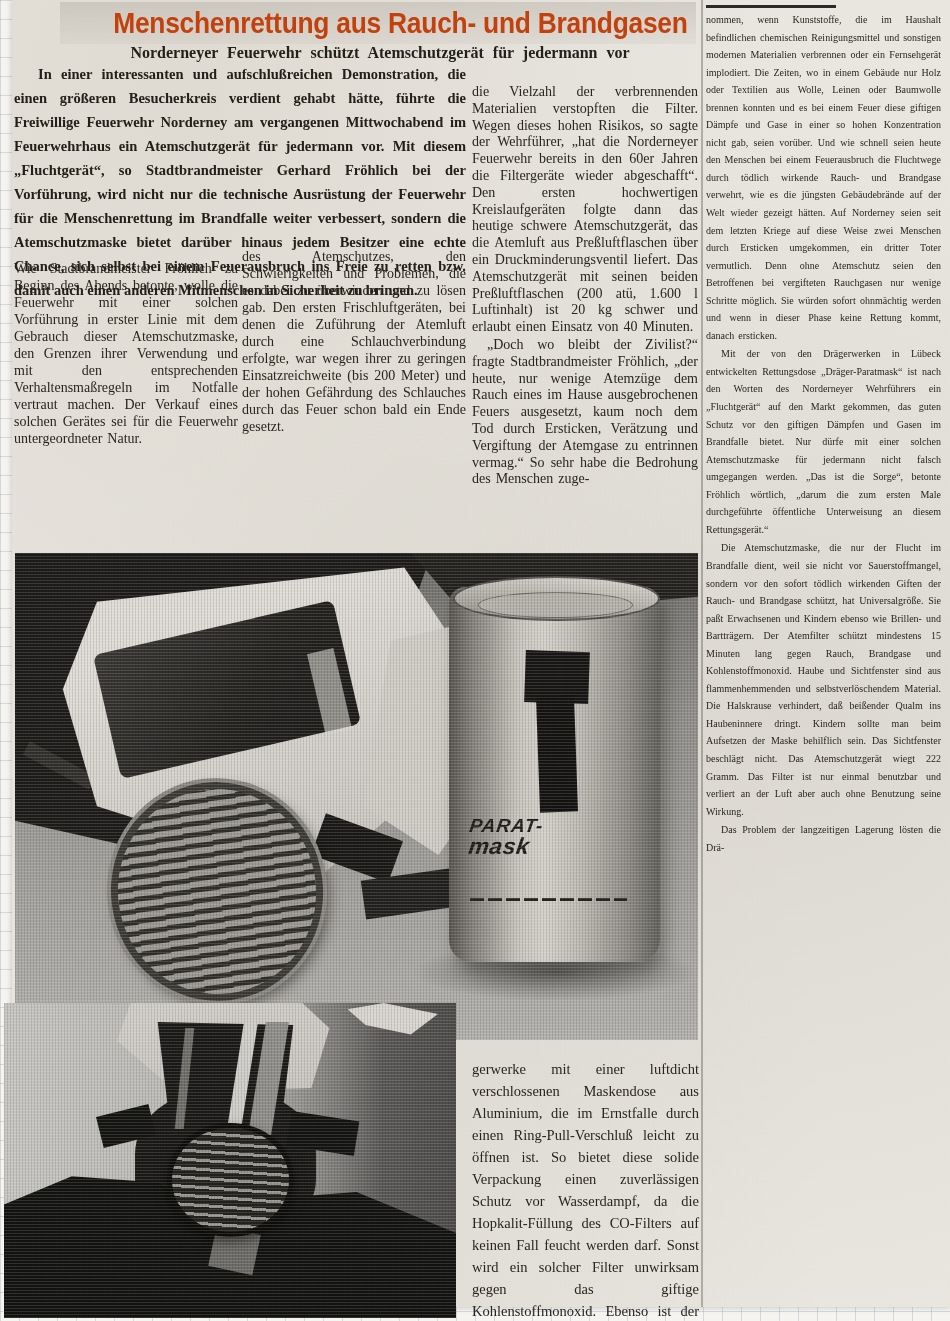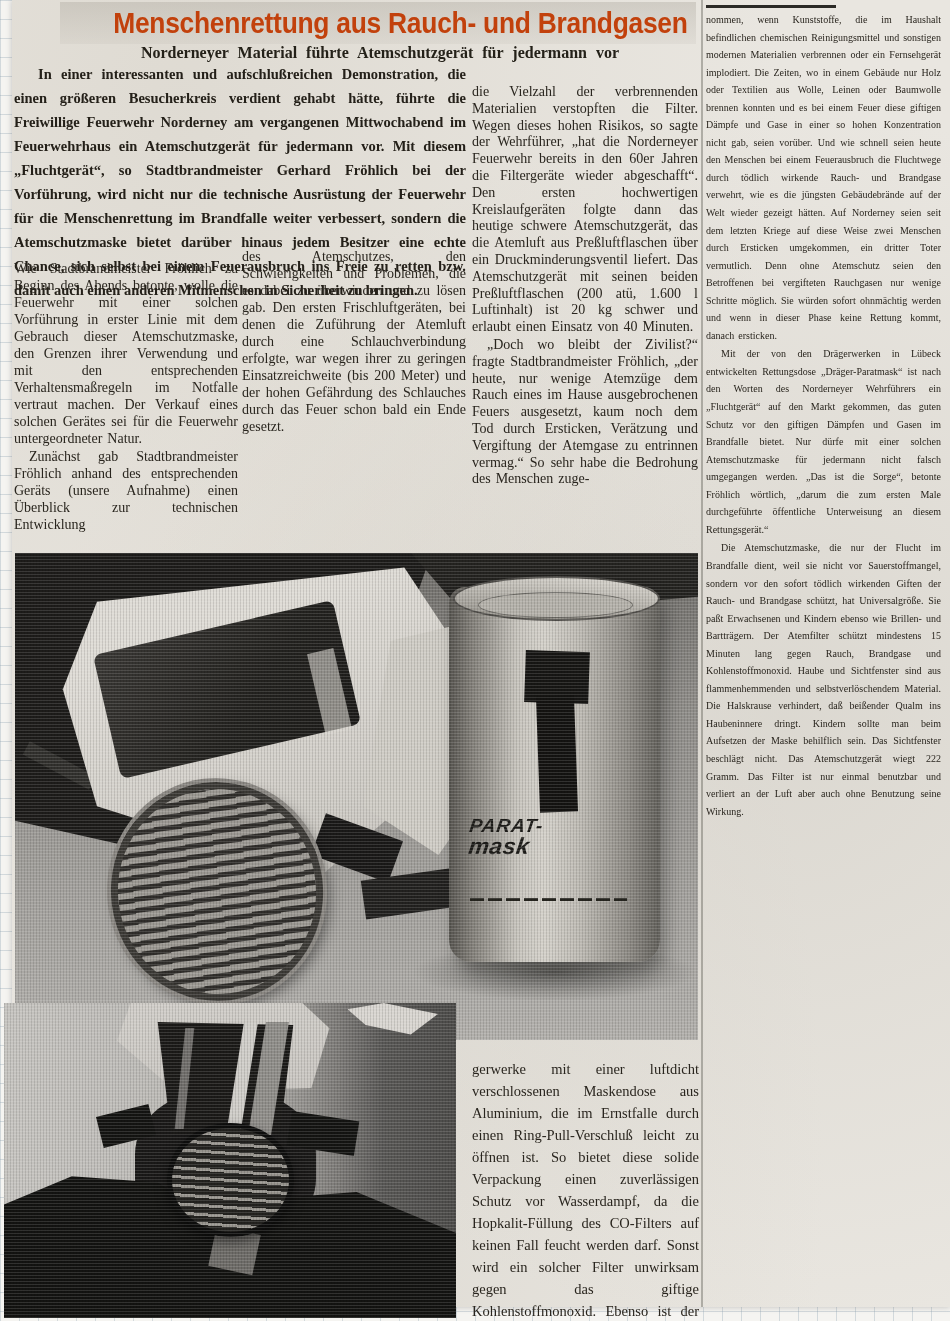--- a/index.html
+++ b/index.html
@@ -120,44 +120,44 @@
 </style>
 </head>
 <body>
 
 <div class="paper"></div>
 <div class="seam"></div>
 <div class="cutline"></div>
 
 <div class="headline-zone"></div>
 <div class="headline"><span>Menschenrettung aus Rauch- und Brandgasen</span></div>
-<div class="subhead">Norderneyer Material führte Atemschutzgerät für jedermann vor</div>
+<div class="subhead">Norderneyer Feuerwehr schützt Atemschutzgerät für jedermann vor</div>
 
 <div class="lead">
   <p>In einer interessanten und aufschlußreichen Demonstration, die einen größeren Besucherkreis verdient gehabt hätte, führte die Freiwillige Feuerwehr Norderney am vergangenen Mittwochabend im Feuerwehrhaus ein Atemschutzgerät für jedermann vor. Mit diesem „Fluchtgerät“, so Stadtbrandmeister Gerhard Fröhlich bei der Vorführung, wird nicht nur die technische Ausrüstung der Feuerwehr für die Menschenrettung im Brandfalle weiter verbessert, sondern die Atemschutzmaske bietet darüber hinaus jedem Besitzer eine echte Chance, sich selbst bei einem Feuerausbruch ins Freie zu retten bzw. damit auch einen anderen Mitmenschen in Sicherheit zu bringen.</p>
 </div>
 
 <div class="col col1">
   <p>Wie Stadtbrandmeister Fröhlich zu Beginn des Abends betonte, wolle die Feuerwehr mit einer solchen Vorführung in erster Linie mit dem Gebrauch dieser Atemschutzmaske, den Grenzen ihrer Verwendung und mit den entsprechenden Verhaltensmaßregeln im Notfalle vertraut machen. Der Verkauf eines solchen Gerätes sei für die Feuerwehr untergeordneter Natur.</p>
-  <p>Zunächst gab Stadtbrandmeister Fröhlich anhand des entsprechenden Geräts (unsere Aufnahme) einen Überblick zur technischen Entwicklung</p>
 </div>
 
 <div class="col col2">
   <p>des Atemschutzes, den Schwierigkeiten und Problemen, die es dabei zu überwinden und zu lösen gab. Den ersten Frischluftgeräten, bei denen die Zuführung der Atemluft durch eine Schlauchverbindung erfolgte, war wegen ihrer zu geringen Einsatzreichweite (bis 200 Meter) und der hohen Gefährdung des Schlauches durch das Feuer schon bald ein Ende gesetzt.</p>
 </div>
 
 <div class="col col3">
   <p>die Vielzahl der verbrennenden Materialien verstopften die Filter. Wegen dieses hohen Risikos, so sagte der Wehrführer, „hat die Norderneyer Feuerwehr bereits in den 60er Jahren die Filtergeräte wieder abgeschafft“. Den ersten hochwertigen Kreislaufgeräten folgte dann das heutige schwere Atemschutzgerät, das die Atemluft aus Preßluftflaschen über ein Druckminderungsventil liefert. Das Atemschutzgerät mit seinen beiden Preßluftflaschen (200 atü, 1.600 l Luftinhalt) ist 20 kg schwer und erlaubt einen Einsatz von 40 Minuten.</p>
   <p>„Doch wo bleibt der Zivilist?“ fragte Stadtbrandmeister Fröhlich, „der heute, nur wenige Atemzüge dem Rauch eines im Hause ausgebrochenen Feuers ausgesetzt, kaum noch dem Tod durch Ersticken, Verätzung und Vergiftung der Atemgase zu entrinnen vermag.“ So sehr habe die Bedrohung des Menschen zuge-</p>
 </div>
 
 <div class="col col4">
   <p>nommen, wenn Kunststoffe, die im Haushalt befindlichen chemischen Reinigungsmittel und sonstigen modernen Materialien verbrennen oder ein Fernsehgerät implodiert. Die Zeiten, wo in einem Gebäude nur Holz oder Textilien aus Wolle, Leinen oder Baumwolle brennen konnten und es bei einem Feuer diese giftigen Dämpfe und Gase in einer so hohen Konzentration nicht gab, seien vorüber. Und wie schnell seien heute den Menschen bei einem Feuerausbruch die Fluchtwege durch tödlich wirkende Rauch- und Brandgase verwehrt, wie es die jüngsten Gebäudebrände auf der Welt wieder gezeigt hätten. Auf Norderney seien seit dem letzten Kriege auf diese Weise zwei Menschen durch Ersticken umgekommen, ein dritter Toter vermutlich. Denn ohne Atemschutz seien den Betroffenen bei vergifteten Rauchgasen nur wenige Schritte möglich. Sie würden sofort ohnmächtig werden und wenn in dieser Phase keine Rettung kommt, danach ersticken.</p>
   <p>Mit der von den Drägerwerken in Lübeck entwickelten Rettungsdose „Dräger-Paratmask“ ist nach den Worten des Norderneyer Wehrführers ein „Fluchtgerät“ auf den Markt gekommen, das guten Schutz vor den giftigen Dämpfen und Gasen im Brandfalle bietet. Nur dürfe mit einer solchen Atemschutzmaske für jedermann nicht falsch umgegangen werden. „Das ist die Sorge“, betonte Fröhlich wörtlich, „darum die zum ersten Male durchgeführte öffentliche Unterweisung an diesem Rettungsgerät.“</p>
   <p>Die Atemschutzmaske, die nur der Flucht im Brandfalle dient, weil sie nicht vor Sauerstoffmangel, sondern vor den sofort tödlich wirkenden Giften der Rauch- und Brandgase schützt, hat Universalgröße. Sie paßt Erwachsenen und Kindern ebenso wie Brillen- und Bartträgern. Der Atemfilter schützt mindestens 15 Minuten lang gegen Rauch, Brandgase und Kohlenstoffmonoxid. Haube und Sichtfenster sind aus flammenhemmenden und selbstverlöschendem Material. Die Halskrause verhindert, daß beißender Qualm ins Haubeninnere dringt. Kindern sollte man beim Aufsetzen der Maske behilflich sein. Das Sichtfenster beschlägt nicht. Das Atemschutzgerät wiegt 222 Gramm. Das Filter ist nur einmal benutzbar und verliert an der Luft aber auch ohne Benutzung seine Wirkung.</p>
+  <p>Das Problem der langzeitigen Lagerung lösten die Drä-</p>
 </div>
 
 <div class="photo photo-big halftone">
   <div class="abs bp-darktop"></div>
   <div class="abs bp-darktopright"></div>
   <div class="abs bp-twig"></div>
   <div class="abs bp-hood"></div>
   <div class="abs bp-hoodfold"></div>
   <div class="abs bp-visor"></div>
   <div class="abs bp-visor-glint"></div>

